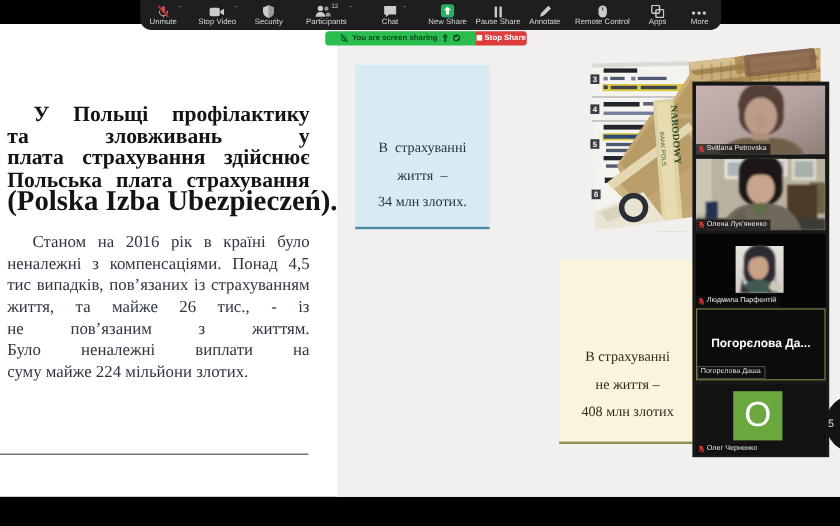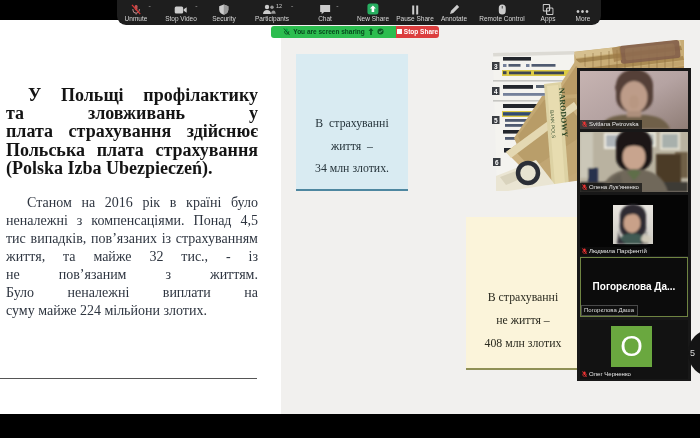--- a/index.html
+++ b/index.html
@@ -15,21 +15,21 @@
 .titem .lb{font-size:6.5px;line-height:8px;color:#d8d8d8;white-space:nowrap}
 .chev{position:absolute;top:5px;color:#999;font-size:7px}
 
 #pillg{left:271px;top:26px;width:125px;height:11.5px;background:#2cbd4f;border-radius:3px 0 0 3px;display:flex;align-items:center;justify-content:center;gap:3px}
 #pillg .ptxt{font-size:6.5px;font-weight:bold;color:#073;color:#064a1d}
 #pillr{left:396px;top:26px;width:43px;height:11.5px;background:#dc3e3e;border-radius:0 3px 3px 0;display:flex;align-items:center;justify-content:center;gap:2px}
 #pillr span{font-size:6.5px;font-weight:bold;color:#fff}
 
 #txt{left:6px;top:85.6px;width:252px;font-family:"Liberation Serif",serif;color:#141414}
 .tl{display:flex;justify-content:space-between;font-weight:bold;font-size:18px;line-height:18.4px;white-space:pre}
-.tll{font-weight:bold;font-size:18px;line-height:18.4px;white-space:pre}
+.tll{font-weight:bold;font-size:24px;line-height:18.4px;white-space:pre}
 .bl{display:flex;justify-content:space-between;font-size:14px;line-height:18px;white-space:pre;color:#2e3540}
 .bll{font-size:14px;line-height:18px;white-space:pre;color:#2e3540}
 #hline{left:0;top:378px;width:257px;height:1.4px;background:#555}
 
 #bluebox{left:296px;top:54px;width:112px;height:137px;background:#d9ebf2;border-bottom:2px solid #4e87a0;font-family:"Liberation Serif",serif;color:#26343b;text-align:center;font-size:11.8px;line-height:22.5px;padding-top:58px}
 #yellowbox{left:466px;top:217px;width:128px;height:153px;background:#fbf4da;border-bottom:2px solid #8f9055;font-family:"Liberation Serif",serif;color:#2b2b20;text-align:center;font-size:11.8px;line-height:23px;padding-top:69px;padding-right:14px}
 
 #photo{left:484px;top:38px;width:200px;height:155px;overflow:hidden}
 
 #panel{left:577px;top:68px;width:114px;height:313px;background:#181818}
@@ -150,21 +150,21 @@
   <div class="abs" id="txt">
     <div class="tl" style="padding-left:22px"><span>У</span><span>Польщі</span><span>профілактику</span></div>
     <div class="tl"><span>та</span><span>зловживань</span><span>у</span></div>
     <div class="tl"><span>плата</span><span>страхування</span><span>здійснює</span></div>
     <div class="tl"><span>Польська</span><span>плата</span><span>страхування</span></div>
     <div class="tll">(Polska Izba Ubezpieczeń).</div>
     <div style="height:16px"></div>
     <div class="bl" style="padding-left:21px"><span>Станом</span><span>на</span><span>2016</span><span>рік</span><span>в</span><span>країні</span><span>було</span></div>
     <div class="bl"><span>неналежні</span><span>з</span><span>компенсаціями.</span><span>Понад</span><span>4,5</span></div>
     <div class="bl"><span>тис</span><span>випадків,</span><span>пов’язаних</span><span>із</span><span>страхуванням</span></div>
-    <div class="bl"><span>життя,</span><span>та</span><span>майже</span><span>32</span><span>тис.,</span><span>-</span><span>із</span></div>
+    <div class="bl"><span>життя,</span><span>та</span><span>майже</span><span>26</span><span>тис.,</span><span>-</span><span>із</span></div>
     <div class="bl"><span>не</span><span>пов’язаним</span><span>з</span><span>життям.</span></div>
     <div class="bl"><span>Було</span><span>неналежні</span><span>виплати</span><span>на</span></div>
     <div class="bll">суму майже 224 мільйони злотих.</div>
   </div>
   <div class="abs" id="hline"></div>
 
   <div class="abs" id="toolbar">
     <div class="titem" style="left:19px">
       <div class="ic">
           <svg width="11" height="11" viewBox="0 0 12 12">

